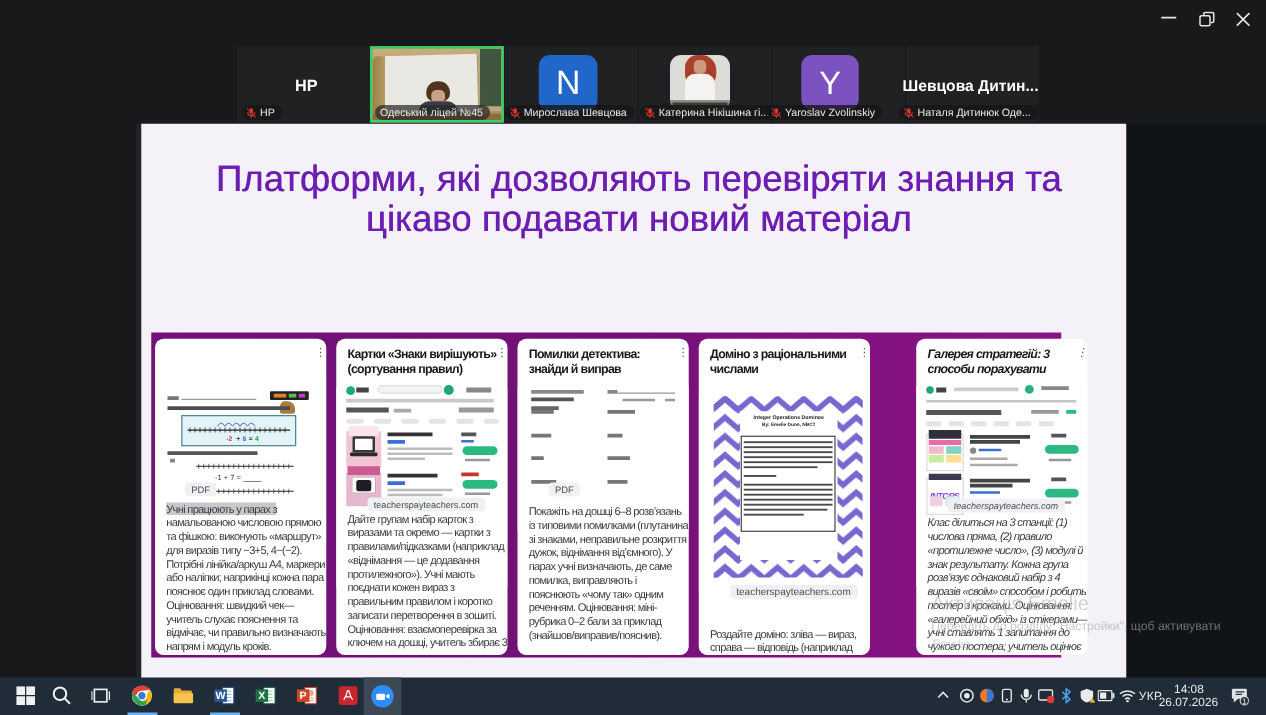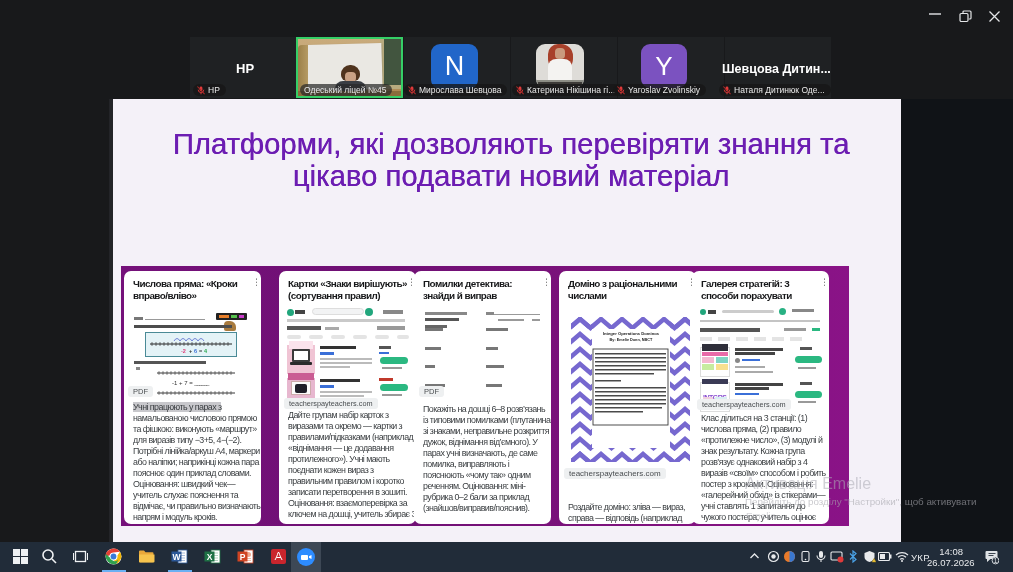--- a/index.html
+++ b/index.html
@@ -23,21 +23,21 @@
   #stitle { position:absolute; top:29px; left:4px; width:100%; text-align:center; color:#6c1db2;
             font-size:29.3px; line-height:31.5px; text-shadow:0.35px 0 0 #6c1db2; letter-spacing:0px; }
 
   
   #band { position:absolute; left:8px; top:167px; width:728px; height:260px; background:linear-gradient(90deg,#75117a 0%,#6f1074 35%,#80127e 75%,#8a1387 100%); }
 
   .card { position:absolute; top:172px; width:137px; height:253px; background:#fff; border-radius:7px; overflow:hidden; }
   .ctitle { font-weight:bold; font-size:9.9px; line-height:12.2px; color:#17181a; padding:7px 0 0 9px; letter-spacing:-0.55px; white-space:nowrap; }
   .cdots { position:absolute; top:9px; right:5px; color:#555; font-size:9px; letter-spacing:0; line-height:4px; width:4px; }
   .cbody { position:absolute; left:9px; right:0px; font-size:8.9px; line-height:11.05px; color:#3a3e41; letter-spacing:-0.55px; white-space:nowrap; }
-  .pill { position:absolute; background:#eef0f1; color:#4a4e51; border-radius:3px; font-size:8px; padding:1px 5px; }
+  .pill { position:absolute; background:#eef0f1; color:#4a4e51; border-radius:3px; font-size:8px; padding:1px 5px;margin-left:20px; }
   .shot { position:absolute; left:0; right:0; background:#fff; }
 
   
   #taskbar { position:absolute; left:0; top:542px; width:1013px; height:30px; background:#212c39; }
   .tbico { position:absolute; top:6px; width:17px; height:17px; }
   .tray { position:absolute; color:#e8eaec; font-size:9px; }
 
   
   .wm { position:absolute; color:rgba(162,164,170,0.55); }
 </style>
@@ -149,21 +149,20 @@
         <path d="M0.5 0.5 L9.5 10" stroke="#b02a2a" stroke-width="1.3"></path>
       </g>
     </svg>
   Наталя Дитинюк Оде...</div>
 
 <div id="slide">
   <div id="stitle">Платформи, які дозволяють перевіряти знання та<br>цікаво подавати новий матеріал</div>
   <div id="band"></div>
 
   <div class="card" style="left:11px;">
-    <div class="ctitle">Числова пряма: «Кроки<br>вправо/вліво»</div>
     <div class="cdots">⋮</div>
     <div class="shot" style="top:30px;height:135px;">
 
       <div class="abs" style="left:10px;top:16px;width:9px;height:3px;background:#777;"></div>
       <div class="abs" style="left:21px;top:18px;width:60px;height:1px;background:#999;"></div>
 
       <div class="abs" style="left:92px;top:12px;width:31px;height:7px;background:#222;border-radius:1px;">
         <div class="abs" style="left:3px;top:2px;width:10px;height:3px;background:#e87f2a;"></div>
         <div class="abs" style="left:15px;top:2px;width:6px;height:3px;background:#57c14e;"></div>
         <div class="abs" style="left:23px;top:2px;width:5px;height:3px;background:#c93ac9;"></div>
@@ -254,21 +253,21 @@
             <line x1="67" y1="1" x2="67" y2="5"></line>
             <line x1="71" y1="1" x2="71" y2="5"></line>
             <line x1="75" y1="1" x2="75" y2="5"></line>
         </g>
       </svg>
     </div>
     <div class="pill" style="left:4px;top:115px;font-size:7.5px;">PDF</div>
     <div class="cbody" style="top:131px;"><span style="background:#c8c8cc;">Учні працюють у парах з</span><br>намальованою числовою прямою<br>та фішкою: виконують «маршрут»<br>для виразів типу −3+5, 4−(−2).<br>Потрібні лінійка/аркуш А4, маркери<br>або наліпки; наприкінці кожна пара<br>пояснює один приклад словами.<br>Оцінювання: швидкий чек—<br>учитель слухає пояснення та<br>відмічає, чи правильно визначають<br>напрям і модуль кроків.</div>
   </div>
 
-  <div class="card" style="left:166px;">
+  <div class="card" style="left:156px;">
     <div class="ctitle">Картки «Знаки вирішують»<br>(сортування правил)</div>
     <div class="cdots">⋮</div>
     <div class="shot" style="top:39px;height:160px;">
 
       <div class="abs" style="left:8px;top:-1px;width:7px;height:7px;background:#21a67c;border-radius:50%;"></div>
       <div class="abs" style="left:16px;top:0px;width:10px;height:4px;background:#444;"></div>
       <div class="abs" style="left:33px;top:-2px;width:52px;height:7px;background:#f2f3f4;border:1px solid #ddd;border-radius:4px;"></div>
       <div class="abs" style="left:86px;top:-2px;width:8px;height:8px;background:#21a67c;border-radius:50%;"></div>
       <div class="abs" style="left:104px;top:0px;width:20px;height:3.5px;background:#888;"></div>
 
@@ -375,21 +374,21 @@
             <rect x="36" y="91" width="67" height="1.5"></rect>
             <rect x="36" y="95" width="48" height="1.5"></rect>
         </g>
         <rect x="34" y="33" width="75" height="76" fill="none" stroke="#3a3a3a" stroke-width="0.9"></rect>
       </svg>
     </div>
     <div class="pill" style="left:5px;top:197px;font-size:8px;">teacherspayteachers.com</div>
     <div class="cbody" style="top:207px;margin-top:24px;">Роздайте доміно: зліва — вираз,<br>справа — відповідь (наприклад<br>−7−3 | −10). Учні в малих групах<br>складають ланцюжок,</div>
   </div>
 
-  <div class="card" style="left:579px;">
+  <div class="card" style="left:620px;font-style:italic;">
     <div class="ctitle">Галерея стратегій: 3<br>способи порахувати</div>
     <div class="cdots">⋮</div>
     <div class="shot" style="top:38px;height:160px;">
       <div class="abs" style="left:8px;top:0px;width:6px;height:6px;background:#21a67c;border-radius:50%;"></div>
       <div class="abs" style="left:16px;top:1px;width:8px;height:4px;background:#444;"></div>
       <div class="abs" style="left:30px;top:1px;width:52px;height:3px;background:#ccc;border-radius:2px;"></div>
       <div class="abs" style="left:87px;top:-1px;width:7px;height:7px;background:#28b183;border-radius:50%;"></div>
       <div class="abs" style="left:100px;top:0px;width:22px;height:3px;background:#888;"></div>
 
       <div class="abs" style="left:8px;top:11px;width:120px;height:2px;background:#c4c4c4;"></div>

